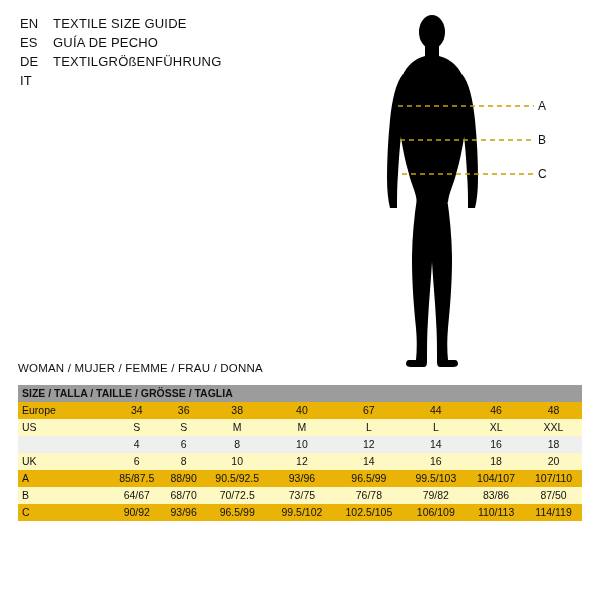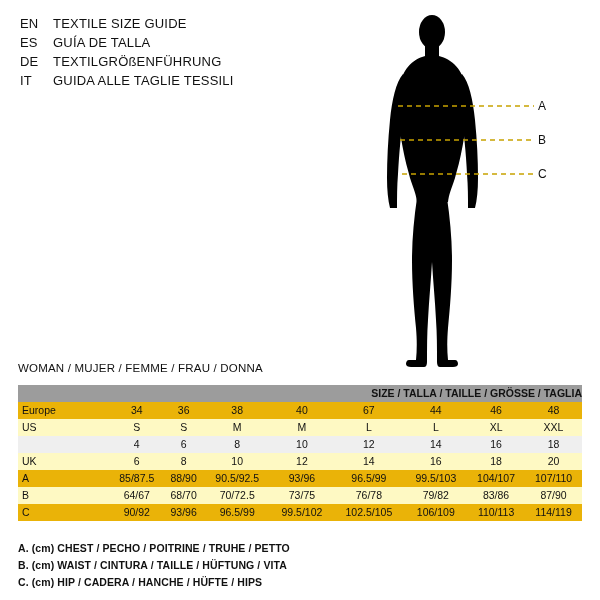--- a/index.html
+++ b/index.html
@@ -136,29 +136,28 @@
 
 <div class="page">
 
   <div class="lang-block">
     <div class="lang-row">
       <span class="lang-code">EN</span>
       <span class="lang-title">TEXTILE SIZE GUIDE</span>
     </div>
     <div class="lang-row">
       <span class="lang-code">ES</span>
-      <span class="lang-title">GUÍA DE TALLA</span>
+      <span class="lang-title">GUÍA DE PECHO</span>
     </div>
     <div class="lang-row">
       <span class="lang-code">DE</span>
       <span class="lang-title">TEXTILGRÖßENFÜHRUNG</span>
     </div>
     <div class="lang-row">
       <span class="lang-code">IT</span>
-      <span class="lang-title">GUIDA ALLE TAGLIE TESSILI</span>
     </div>
   </div>
 
   <div class="figure-wrap">
     <svg class="figure-svg" width="220" height="370" viewBox="0 0 220 370">
       <g fill="#000000">
 
         <ellipse cx="70" cy="24" rx="13" ry="17"></ellipse>
 
         <path d="M63,38 h14 v12 h-14 z"></path>
@@ -231,21 +230,21 @@
     <span class="marker-label" style="left:176px; top:91px;">A</span>
     <span class="marker-label" style="left:176px; top:125px;">B</span>
     <span class="marker-label" style="left:176px; top:159px;">C</span>
   </div>
 
   <div class="woman-head">WOMAN / MUJER / FEMME / FRAU / DONNA</div>
 
   <table class="size-table">
     <tbody>
       <tr class="band-dark">
-        <td class="rowhead" colspan="9" style="text-align:right;">SIZE / TALLA / TAILLE / GRÖSSE / TAGLIA</td>
+        <td class="rowhead" colspan="9" style="text-align:left;">SIZE / TALLA / TAILLE / GRÖSSE / TAGLIA</td>
       </tr>
 
       <tr class="band-grey">
         <td class="rowhead">Europe</td>
         <td>34</td>
         <td>36</td>
         <td>38</td>
         <td>40</td>
         <td>67</td>
         <td>44</td>
@@ -303,36 +302,31 @@
 
       <tr class="band-white">
         <td class="rowhead">B</td>
         <td>64/67</td>
         <td>68/70</td>
         <td>70/72.5</td>
         <td>73/75</td>
         <td>76/78</td>
         <td>79/82</td>
         <td>83/86</td>
-        <td>87/90</td>
+        <td>87/50</td>
       </tr>
 
       <tr class="band-grey">
         <td class="rowhead">C</td>
         <td>90/92</td>
         <td>93/96</td>
         <td>96.5/99</td>
         <td>99.5/102</td>
         <td>102.5/105</td>
         <td>106/109</td>
         <td>110/113</td>
         <td>114/119</td>
       </tr>
     </tbody>
   </table>
 
-  <div class="legend">
-    <div class="legend-row">A. (cm) CHEST / PECHO / POITRINE / TRUHE / PETTO</div>
-    <div class="legend-row">B. (cm) WAIST / CINTURA / TAILLE / HÜFTUNG / VITA</div>
-    <div class="legend-row">C. (cm) HIP / CADERA / HANCHE / HÜFTE / HIPS</div>
-  </div>
 
 </div>
 
 </body></html>

